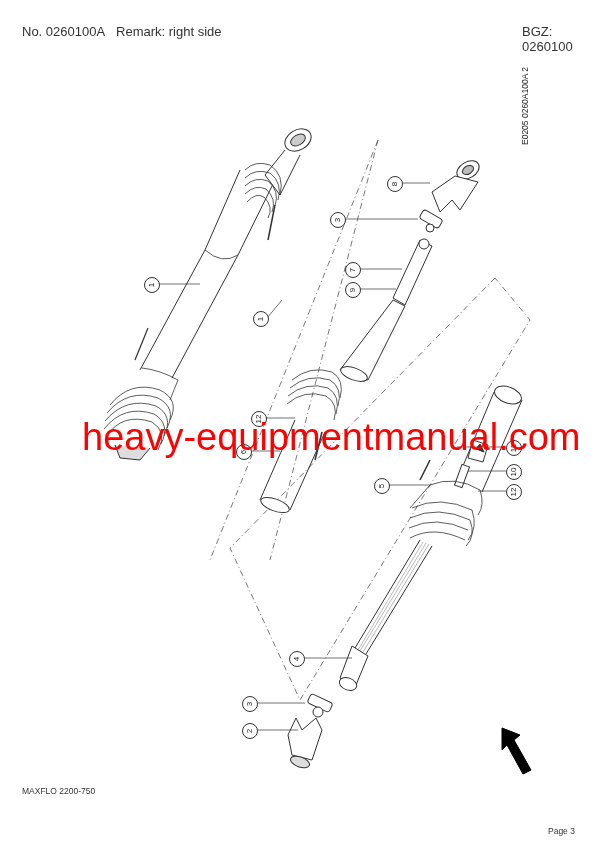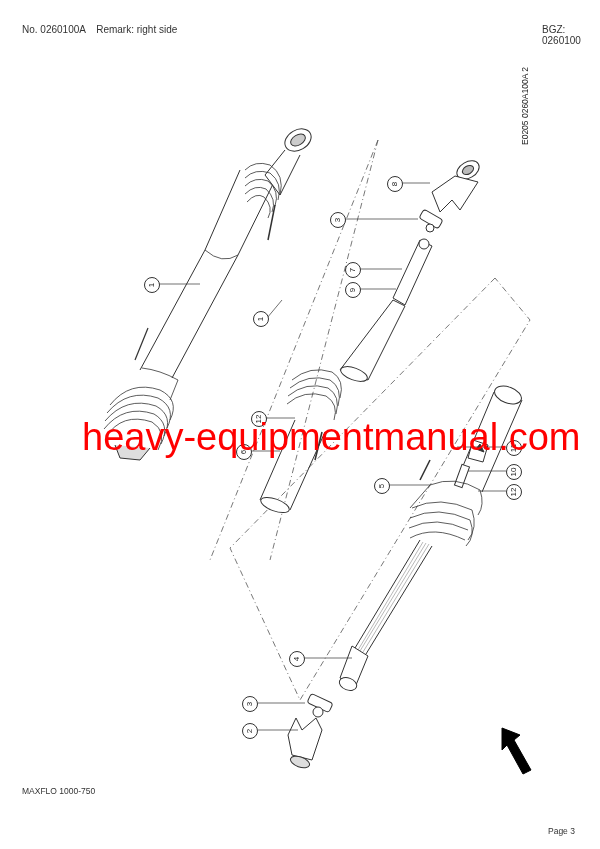--- a/index.html
+++ b/index.html
@@ -1,20 +1,20 @@
 <!DOCTYPE html>
 <html><head>
 <meta charset="utf-8">
 <style>
   html, body { margin:0; padding:0; background:#ffffff; }
   body { width:600px; height:849px; position:relative; overflow:hidden; font-family:"Liberation Sans", sans-serif; color:#222; }
-  .hdr { position:absolute; font-size:10px; color:#333; }
+  .hdr { position:absolute; font-size:13px; color:#333; }
   .hdr-left { left:22px; top:24px; }
   .hdr-left span + span { margin-left:8px; }
-  .hdr-right { left:522px; top:24px;margin-left:20px; }
+  .hdr-right { left:522px; top:24px; }
   .vert-code { position:absolute; left:519px; top:68px; width:12px; height:76px; }
   .vert-code span { position:absolute; left:50%; top:50%; transform:translate(-50%,-50%) rotate(-90deg); font-size:8.5px; white-space:nowrap; color:#222; }
   .ftr { position:absolute; top:786px; font-size:8.5px; color:#333; }
   .ftr-left { left:22px; }
   #drawing { position:absolute; left:0; top:0; }
   .watermark { position:absolute; left:82px; top:416px; font-size:38px; color:#ff0000; white-space:nowrap; letter-spacing:0px; pointer-events:none; }
   .callout { position:absolute; width:14px; height:14px; border:1px solid #333; border-radius:50%; background:#fff; font-size:8px; line-height:14px; text-align:center; }
   .callout span { display:inline-block; transform:rotate(-90deg); }
 </style>
 </head>
@@ -155,14 +155,14 @@
 <div class="callout" style="left:345px;top:262px;"><span>7</span></div>
 <div class="callout" style="left:387px;top:176px;"><span>8</span></div>
 <div class="callout" style="left:345px;top:282px;"><span>9</span></div>
 <div class="callout" style="left:506px;top:464px;"><span>10</span></div>
 <div class="callout" style="left:506px;top:440px;"><span>11</span></div>
 <div class="callout" style="left:251px;top:411px;"><span>12</span></div>
 <div class="callout" style="left:506px;top:484px;"><span>12</span></div>
 
 <div class="watermark">heavy-equipmentmanual.com</div>
 
-<div class="ftr ftr-left">MAXFLO 1000-750</div>
+<div class="ftr ftr-left">MAXFLO 2200-750</div>
 <div class="ftr" style="left:548px;margin-top:40px;">Page 3</div>
 
 </body></html>

